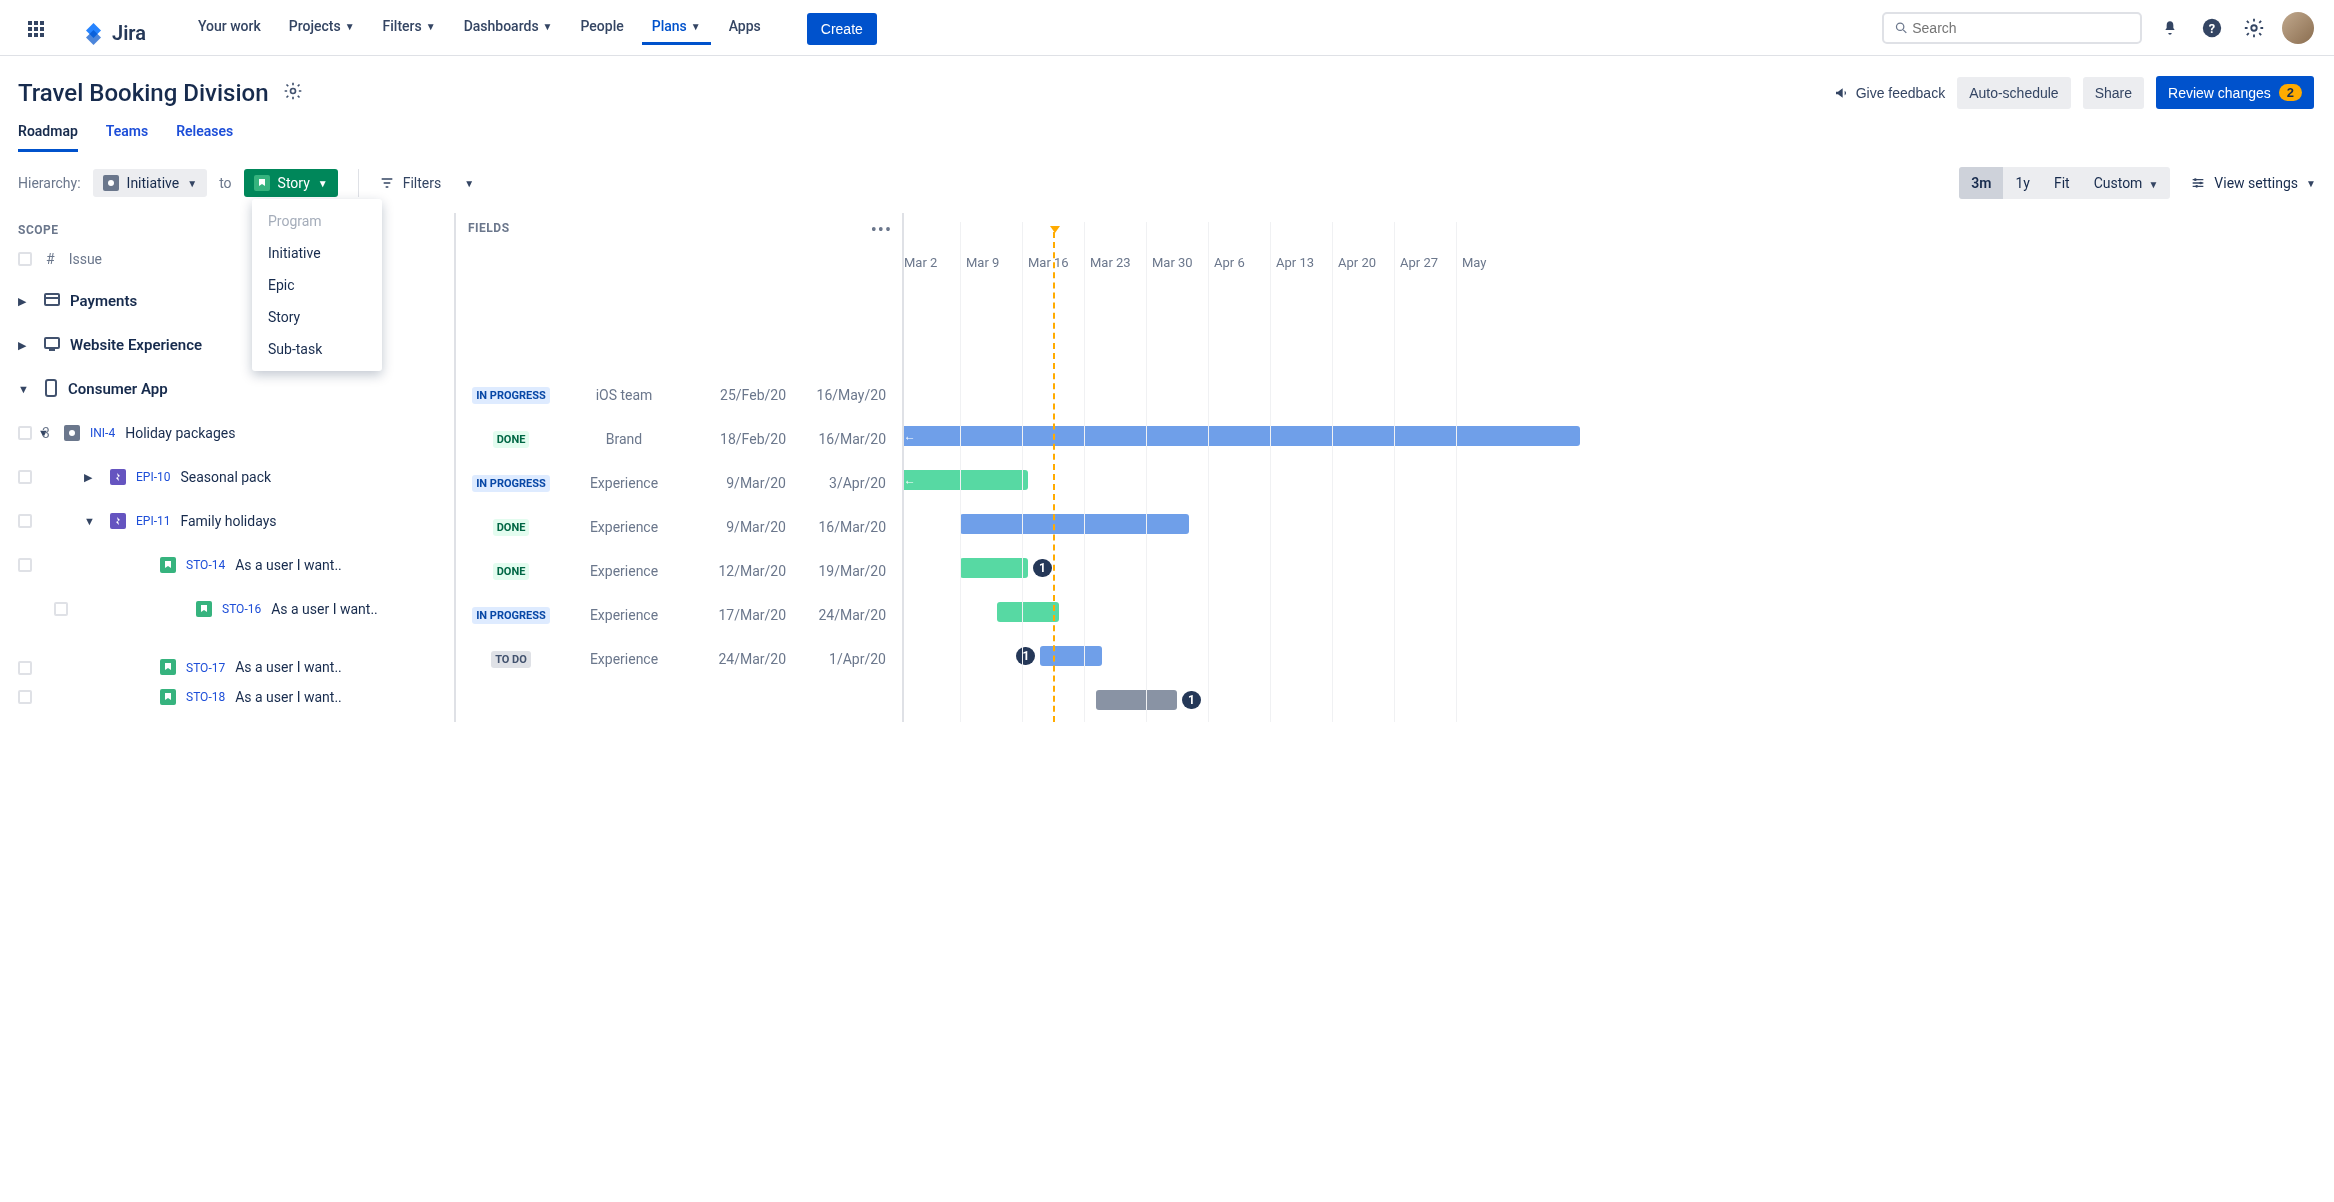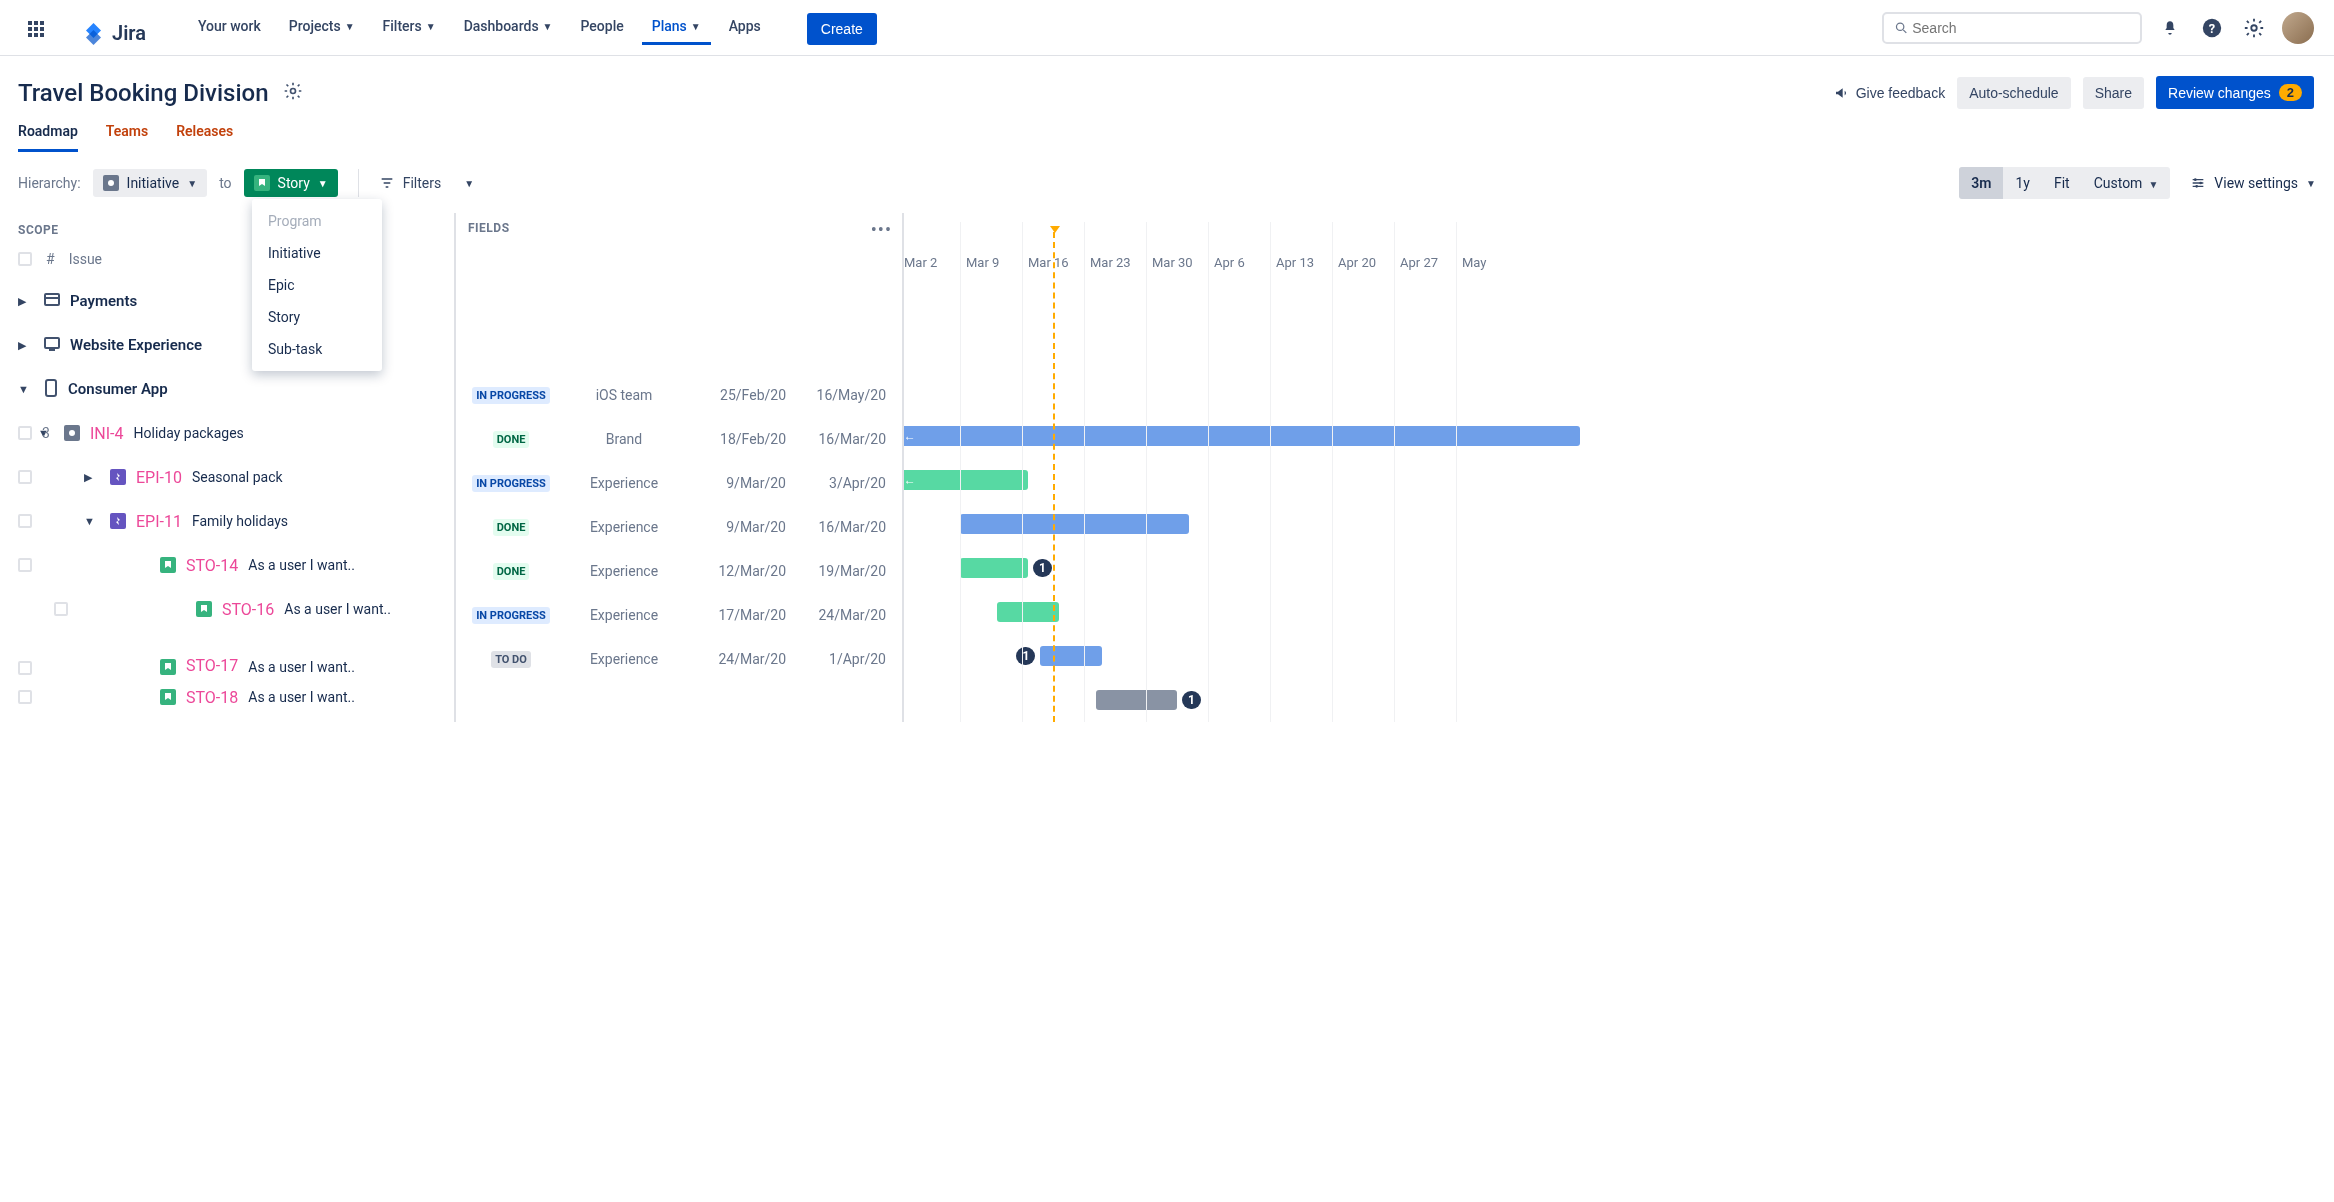--- a/index.html
+++ b/index.html
@@ -27,21 +27,21 @@
   .titlebar { display: flex; align-items: center; padding: 20px 20px 0 18px; }
   .plan-title { font-size: 24px; font-weight: 500; color: #172B4D; display: flex; align-items: center; gap: 14px; }
   .title-actions { margin-left: auto; display: flex; align-items: center; gap: 12px; }
   .ghost-btn { background: rgba(9,30,66,0.08); border: none; padding: 8px 12px; border-radius: 3px; font-size: 14px; cursor: pointer; color: #344563; display: flex; align-items: center; gap: 6px; }
   .link-btn { background: none; border: none; font-size: 14px; color: #344563; cursor: pointer; display: flex; align-items: center; gap: 6px; font-weight: 500; }
   .primary-btn { background: #0052CC; color: #fff; border: none; padding: 8px 12px; border-radius: 3px; font-size: 14px; font-weight: 500; cursor: pointer; display: flex; align-items: center; gap: 8px; }
   .badge-count { background: #FFAB00; color: #172B4D; font-weight: 700; border-radius: 10px; padding: 1px 8px; font-size: 13px; }
 
   
   .tabs { display: flex; gap: 28px; padding: 14px 18px 0 18px; border-bottom: 1px solid transparent; }
-  .tab { padding-bottom: 10px; font-weight: 600; color: #c2410c; cursor: pointer; border-bottom: 3px solid transparent; }
+  .tab { padding-bottom: 10px; font-weight: 600; color: #1d4ed8; cursor: pointer; border-bottom: 3px solid transparent; }
   .tab.active { color: #172B4D; border-bottom-color: #0052CC; }
 
   
   .toolbar { display: flex; align-items: center; padding: 14px 18px; gap: 12px; }
   .hier-label { color: #6B778C; font-size: 14px; }
   .hier-select { background: rgba(9,30,66,0.08); border: none; padding: 6px 10px; border-radius: 3px; display: flex; align-items: center; gap: 8px; cursor: pointer; font-size: 14px; }
   .hier-select.green { background: #00875A; color: #fff; }
   .vsep { width: 1px; height: 28px; background: #dfe1e6; margin: 0 8px; }
   .filters-btn { display: flex; align-items: center; gap: 8px; cursor: pointer; font-size: 14px; color: #344563; }
   .toolbar-right { margin-left: auto; display: flex; align-items: center; gap: 0; }
@@ -79,21 +79,21 @@
   .date-col { width: 62px; font-size: 13px; color: #6B778C; text-align: left; flex: 0 0 62px; }
   .scope-row { padding: 0 18px; display: flex; align-items: center; gap: 10px; height: 44px; }
   .scope-row.indent-1 { padding-left: 38px; }
   .scope-row.indent-2 { padding-left: 84px; }
   .scope-row.indent-3 { padding-left: 134px; }
   .expander { width: 16px; color: #344563; font-size: 11px; cursor: pointer; }
   .issue-icon { width: 16px; height: 16px; border-radius: 2px; display: inline-flex; align-items: center; justify-content: center; flex: 0 0 16px; }
   .ic-init { background: #6B778C; }
   .ic-epic { background: #6554C0; }
   .ic-story { background: #36B37E; }
-  .issue-key { color: #ec4899; font-size: 16px; cursor: pointer; }
+  .issue-key { color: #1d4ed8; font-size: 12px; cursor: pointer; }
   .issue-summary { color: #172B4D; font-size: 14px; white-space: nowrap; overflow: hidden; text-overflow: ellipsis; }
   .group-title { font-weight: 600; font-size: 15px; color: #172B4D; }
   .row-num { color: #6B778C; font-size: 14px;}
 
   .fields-row { display: flex; align-items: center; height: 44px; }
   .status-pill { font-size: 11px; font-weight: 700; padding: 2px 4px; border-radius: 3px; display: inline-block; }
   .st-inprogress { background: #DEEBFF; color: #0747A6; }
   .st-done { background: #E3FCEF; color: #006644; }
   .st-todo { background: #DFE1E6; color: #42526E; }
 

